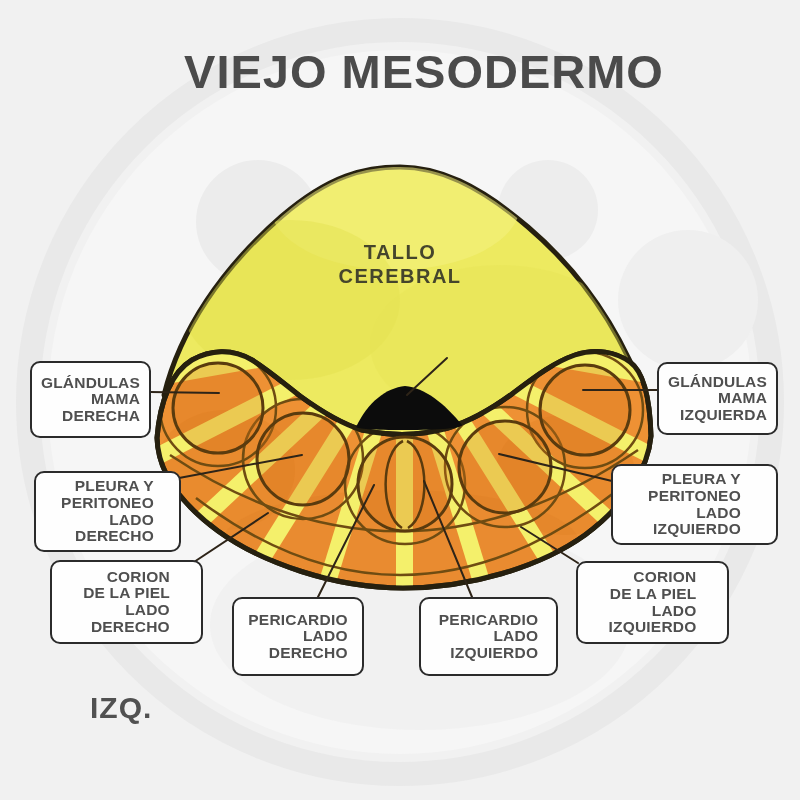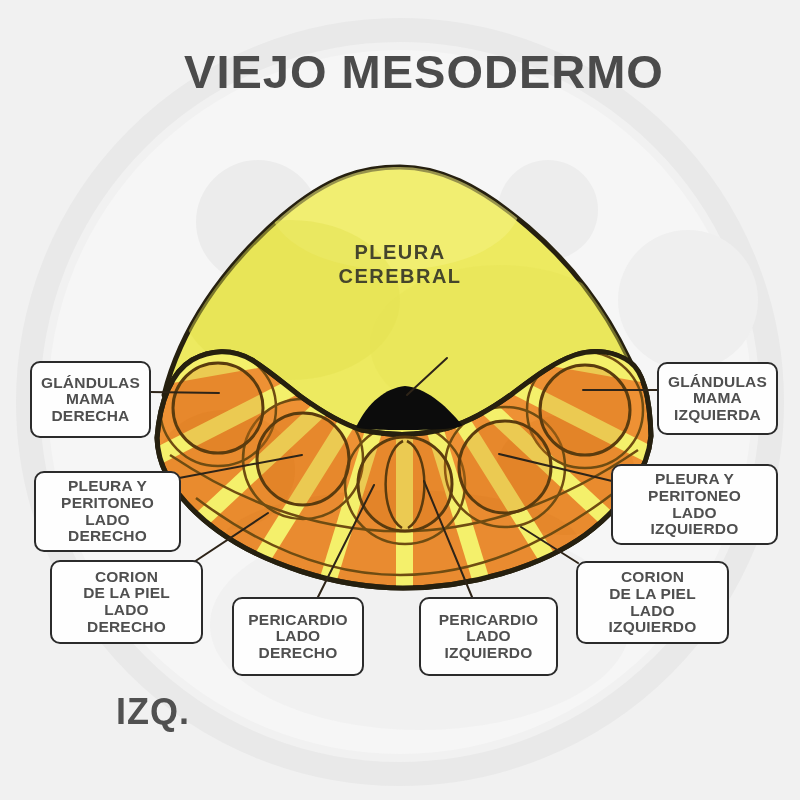--- a/index.html
+++ b/index.html
@@ -21,34 +21,34 @@
   .center-label{
     position:absolute;left:315px;top:240px;width:170px;
     text-align:center;font-size:20px;font-weight:bold;
     letter-spacing:1.5px;line-height:1.2;color:#45452c;
     white-space:pre-line;
   }
   .callout{
     position:absolute;box-sizing:border-box;
     background:#fefefe;border:2.5px solid #2b2b2b;border-radius:10px;
     display:flex;align-items:center;justify-content:center;
-    text-align:center;color:#4f4f4f;font-weight:bold;
+    text-align:right;color:#4f4f4f;font-weight:bold;
     font-size:15.5px;line-height:1.07;letter-spacing:0.2px;
     white-space:pre-line;padding:2px;
   }
   .ventricle{
     position:absolute;box-sizing:border-box;
     background:#f1ee79;border:2px solid #2b2b2b;border-radius:7px;
     display:flex;align-items:center;justify-content:center;
     text-align:center;color:#4a4a38;font-weight:bold;
     font-size:13.5px;letter-spacing:0.3px;
   }
   .side-marker{
-    position:absolute;width:100px;text-align:right;
-    font-size:36px;font-weight:bold;letter-spacing:1px;color:#515151;
+    position:absolute;width:100px;text-align:left;
+    font-size:30px;font-weight:bold;letter-spacing:1px;color:#515151;
   }
 </style>
 </head>
 <body>
 
 <div id="canvas">
 
   <svg id="art" width="800" height="800" viewBox="0 0 800 800">
     <defs>
       <clipPath id="crescClip">
@@ -192,21 +192,21 @@
       <line x1="194" y1="562" x2="268" y2="513"></line>
       <line x1="578" y1="563" x2="521" y2="527"></line>
       <line x1="317" y1="599" x2="374" y2="485"></line>
       <line x1="472" y1="597" x2="424" y2="481"></line>
       <line x1="447" y1="358" x2="407" y2="395"></line>
     </g>
   </svg>
 
   <div class="title">VIEJO MESODERMO</div>
 
-  <div class="center-label">PLEURA
+  <div class="center-label">TALLO
 CEREBRAL</div>
 
 
   <div class="callout" style="left:30px;top:361px;width:121px;height:77px;">GLÁNDULAS
 MAMA
 DERECHA</div>
 
   <div class="callout" style="left:34px;top:471px;width:147px;height:81px;">PLEURA Y
 PERITONEO
 LADO

